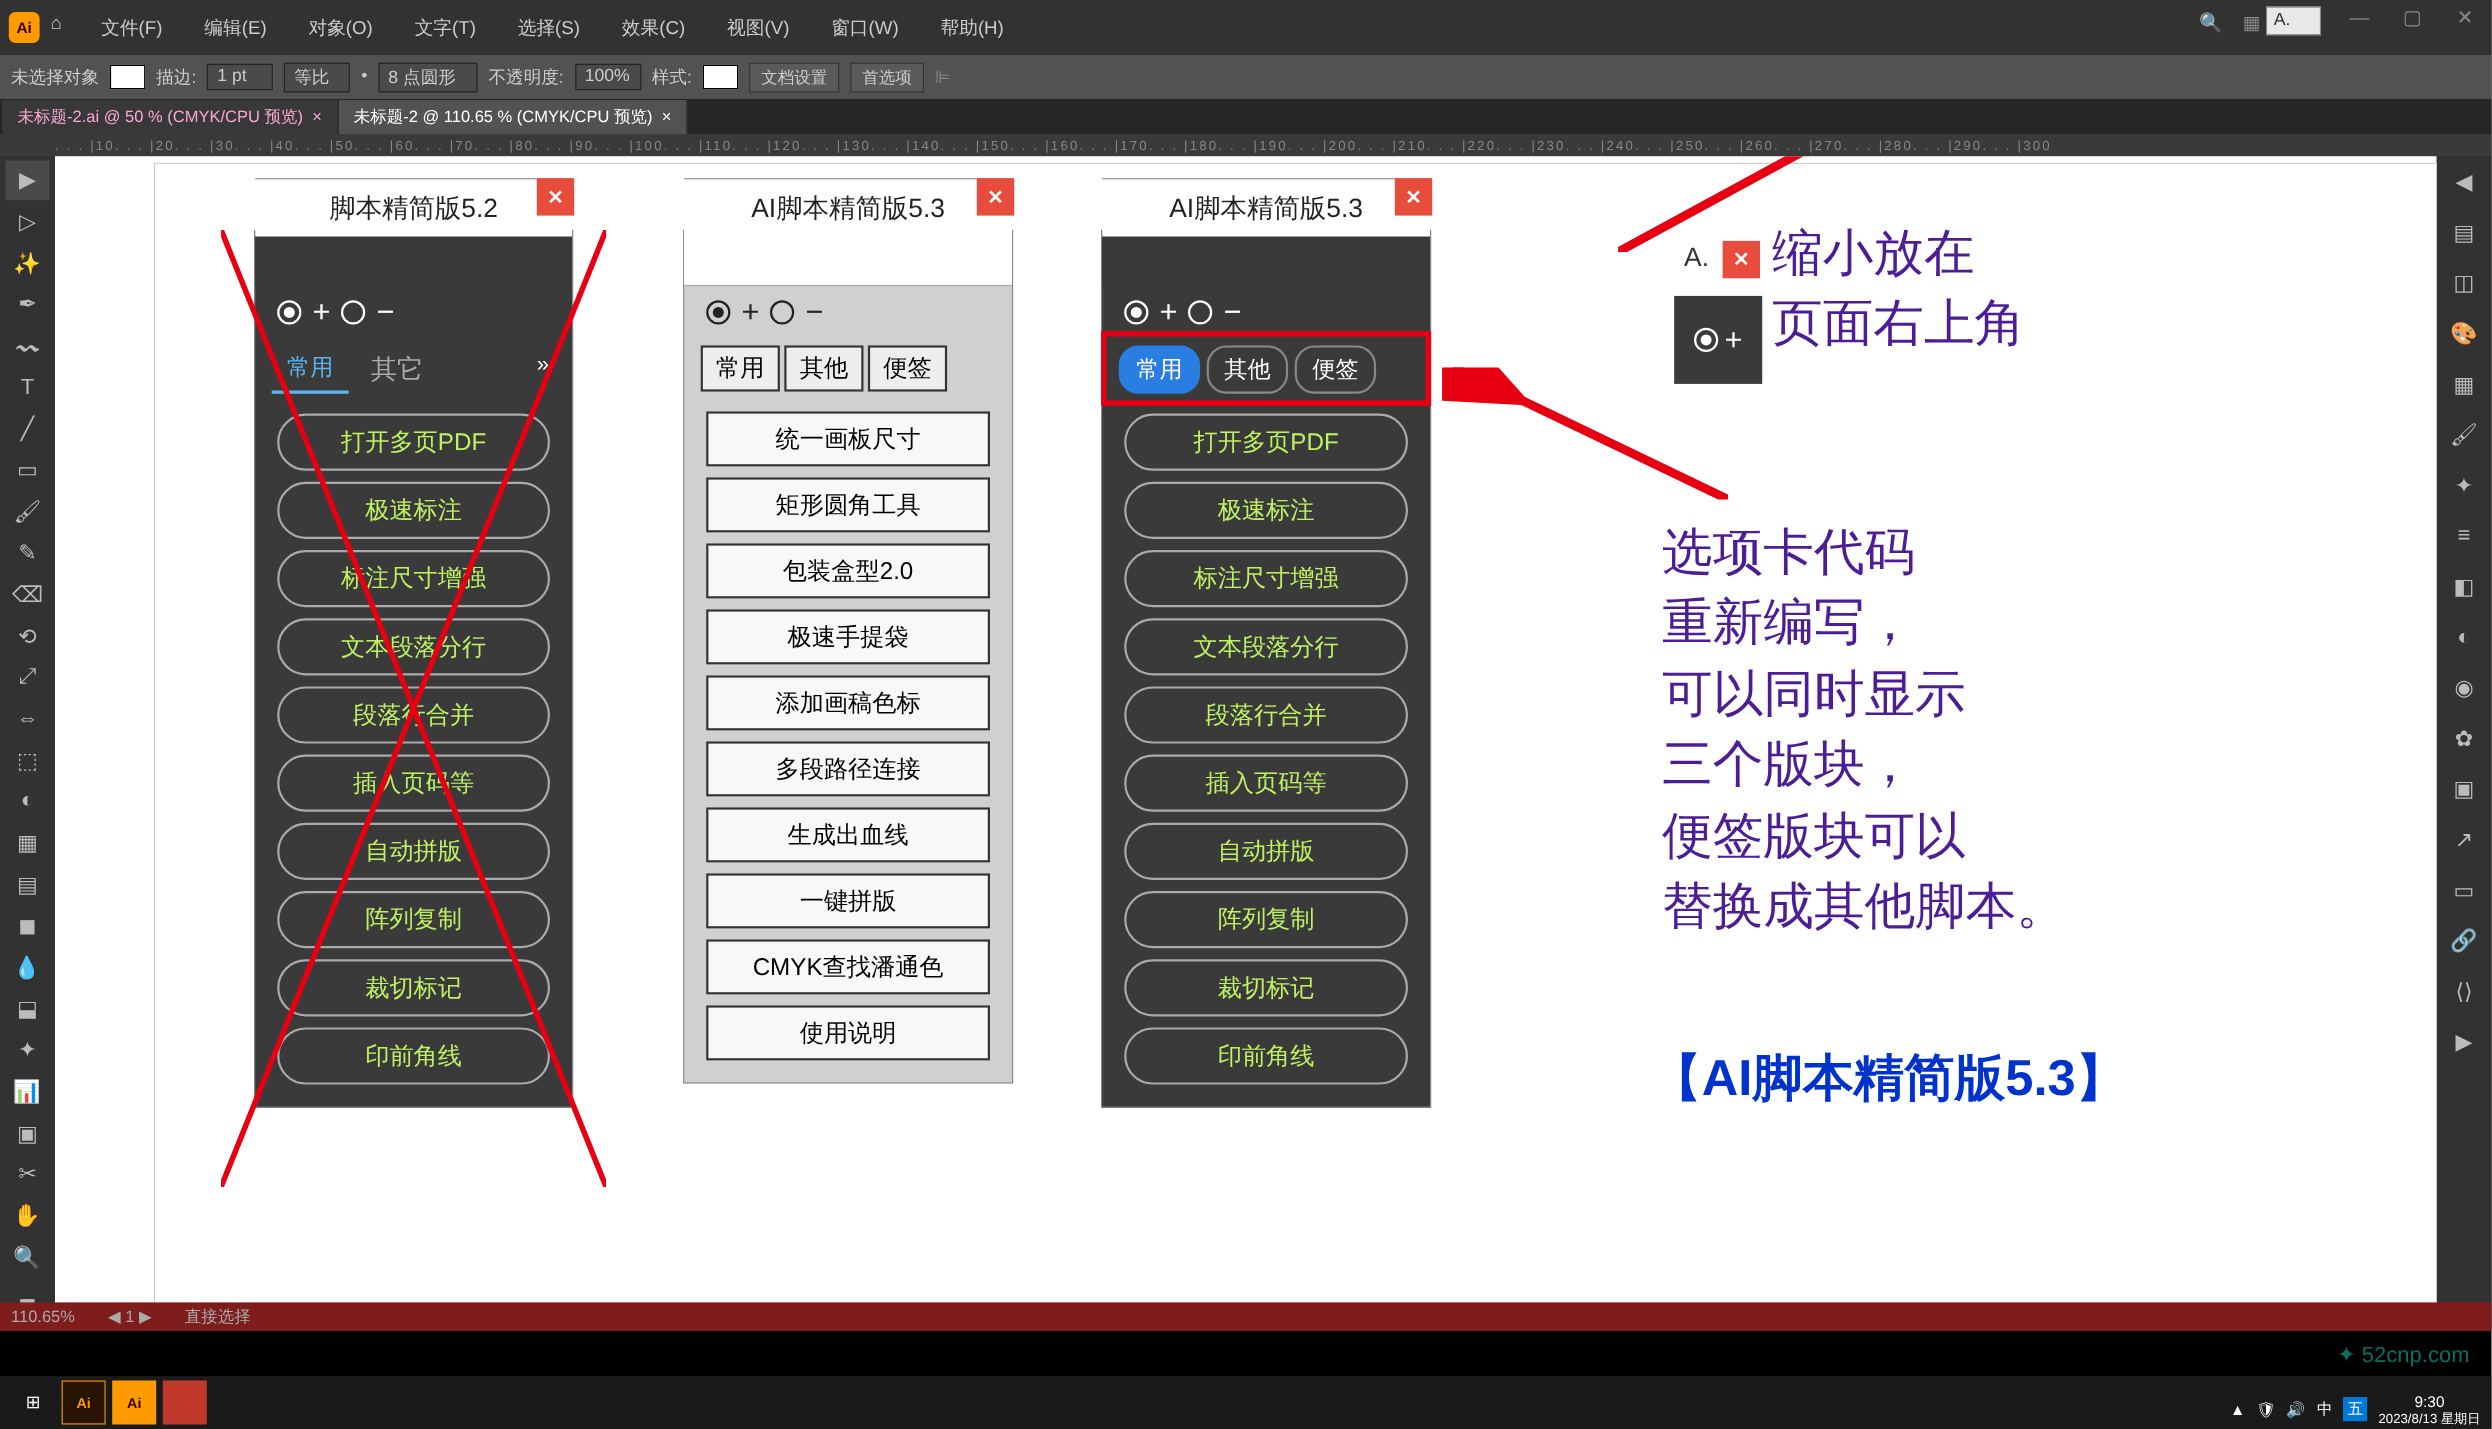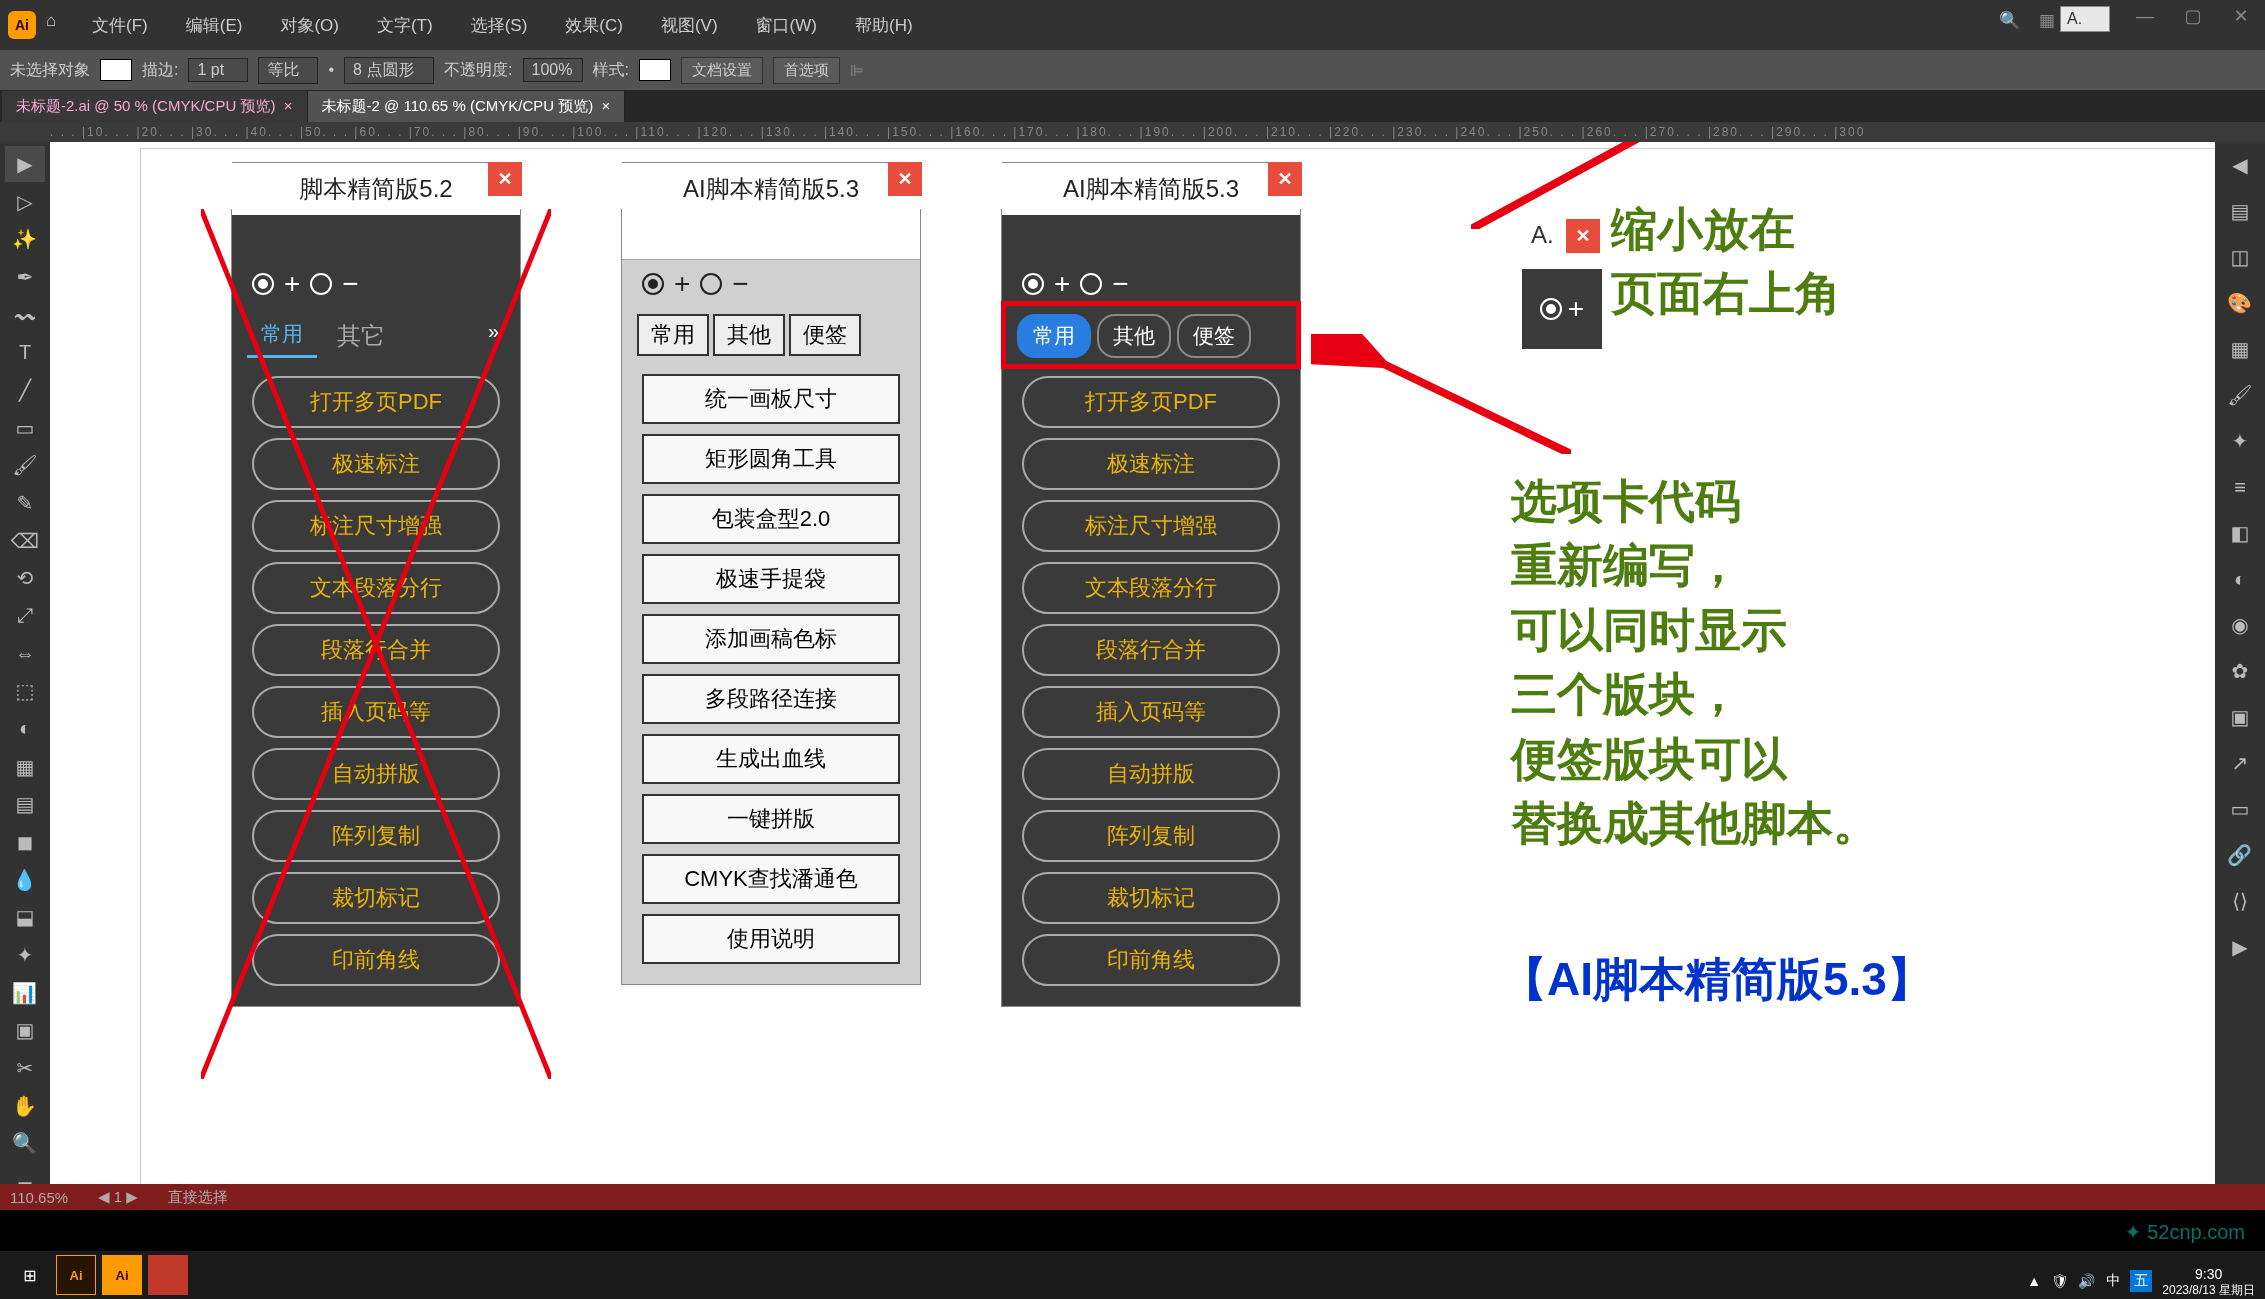--- a/index.html
+++ b/index.html
@@ -39,24 +39,24 @@
 .panel-light .radio-row{color:#222}
 .radio{width:22px;height:22px;border:2px solid currentColor;border-radius:50%;display:inline-flex;align-items:center;justify-content:center}
 .radio.on::after{content:"";width:10px;height:10px;background:currentColor;border-radius:50%}
 .tabs-row{display:flex;gap:6px;padding:6px 15px}
 .tab-pill{padding:6px 14px;border-radius:18px;font-size:21px;border:2px solid #888}
 .panel-dark .tab-pill{color:#fff;border-color:#888}
 .tab-pill.active-blue{background:#2a7de1;border-color:#2a7de1;color:#fff}
 .tab-pill.active-under{border:none;color:#5bb3f0;border-bottom:3px solid #5bb3f0;border-radius:0;padding-bottom:4px}
 .panel-light .rect-tab{background:#eee;border:2px solid #333;color:#000;padding:4px 12px;font-size:22px}
 .btn-list{display:flex;flex-direction:column;gap:10px;padding:12px 20px 20px}
-.pill-btn{border:2px solid #aaa;border-radius:26px;padding:9px 0;text-align:center;font-size:22px;color:#eab308;background:transparent}
+.pill-btn{border:2px solid #aaa;border-radius:26px;padding:9px 0;text-align:center;font-size:22px;color:#bef264;background:transparent}
 .rect-btn{border:2px solid #333;background:#f8f8f8;padding:8px 0;text-align:center;font-size:22px;color:#000}
 .arrow-icon{color:#fff;font-size:20px}
-.red-annot{position:absolute;color:#4d7c0f;font-size:46px;font-weight:bold;line-height:1.4}
+.red-annot{position:absolute;color:#4c1d95;font-size:46px;font-weight:normal;line-height:1.4}
 .blue-annot{position:absolute;color:#0033cc;font-size:46px;font-weight:bold}
 .red-arrow{position:absolute}
 .cross-x{position:absolute;pointer-events:none}
 .status-bar{position:absolute;bottom:0;left:0;right:0;height:26px;background:#7f1d1d;color:#aaa;font-size:15px;display:flex;align-items:center;padding:0 10px;gap:30px}
 .taskbar{position:absolute;bottom:0;left:0;right:0;height:48px;background:#1a1a1a;display:flex;align-items:center;padding:0 10px}
 .task-icon{width:40px;height:40px;display:flex;align-items:center;justify-content:center;margin-right:6px}
 .tray{position:absolute;right:10px;bottom:2px;display:flex;align-items:center;color:#fff;font-size:14px;gap:10px}
 .clock{text-align:center;line-height:1.2}
 .watermark{position:absolute;right:20px;bottom:55px;color:#14b8a6;font-size:20px;opacity:0.6}
 .red-box{position:absolute;border:5px solid #e60012}

